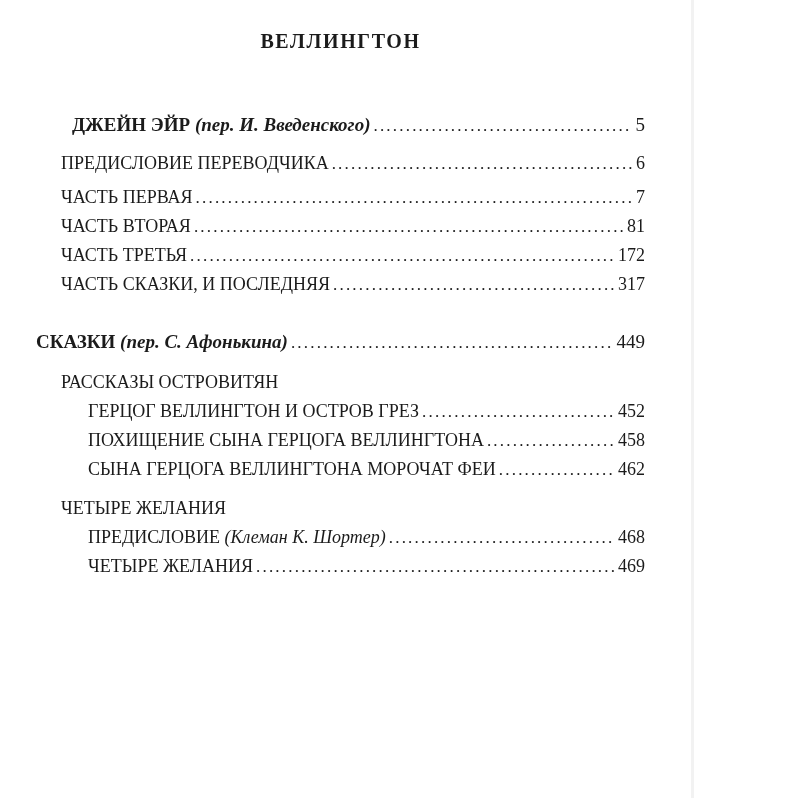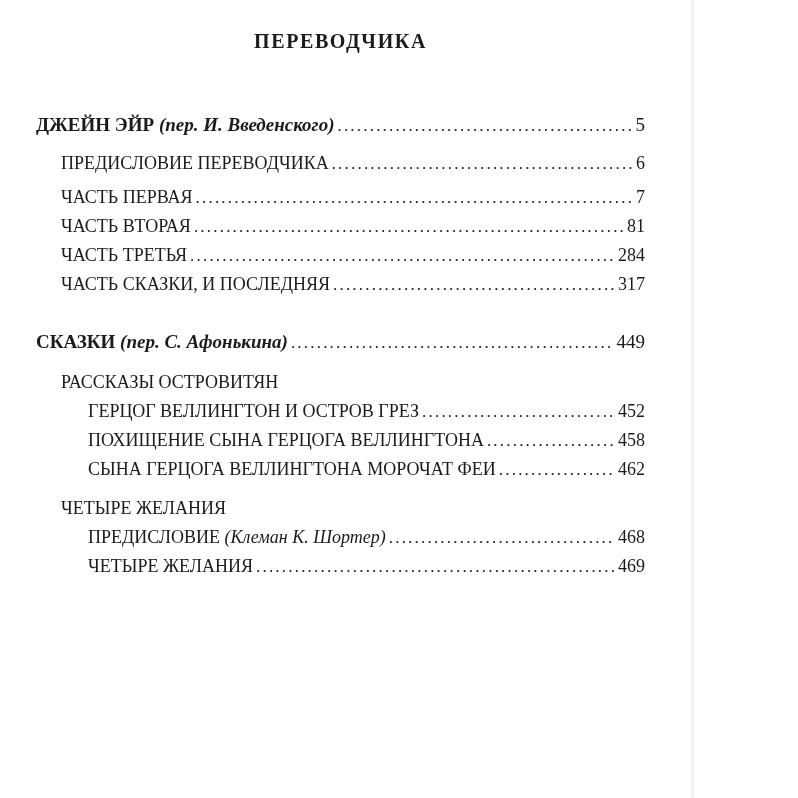--- a/index.html
+++ b/index.html
@@ -29,21 +29,21 @@
   .row {
     display: flex;
     align-items: baseline;
     line-height: 29px;
     font-size: 18px;
     white-space: nowrap;
   }
   .row.bold { font-weight: bold; font-size: 19px; }
   .lvl1 { padding-left: 25px; }
   .lvl2 { padding-left: 52px; }
-  .mb9  { margin-bottom: 9px; }
+  .mb9  { margin-bottom: 9px; margin-left: 36px; }
   .mb11 { margin-bottom: 11px; }
   .mb5  { margin-bottom: 5px; }
   .mt28 { margin-top: 28px; }
   .mt10 { margin-top: 10px; }
   .note { font-style: italic; font-weight: normal; }
   .row.bold .note { font-weight: 600; }
   .leader {
     flex: 1 1 auto;
     overflow: hidden;
     white-space: nowrap;
@@ -66,21 +66,21 @@
   .row.bold .pagenum { font-size: 19px; }
 </style>
 </head>
 <body>
 
 <div class="page">
   <div class="edge-line"></div>
 
   <div class="content">
 
-    <div class="toc-title">ПЕРЕВОДЧИКА</div>
+    <div class="toc-title">ВЕЛЛИНГТОН</div>
 
     <div class="row bold mb9">
       <span class="label"><span>ДЖЕЙН ЭЙР</span><span class="note"> (пер. И. Введенского)</span></span>
       <span class="leader"></span>
       <span class="pagenum">5</span>
     </div>
 
     <div class="row lvl1 mb5">
       <span class="label">ПРЕДИСЛОВИЕ ПЕРЕВОДЧИКА</span>
       <span class="leader"></span>
@@ -95,21 +95,21 @@
 
     <div class="row lvl1">
       <span class="label">ЧАСТЬ ВТОРАЯ</span>
       <span class="leader"></span>
       <span class="pagenum">81</span>
     </div>
 
     <div class="row lvl1">
       <span class="label">ЧАСТЬ ТРЕТЬЯ</span>
       <span class="leader"></span>
-      <span class="pagenum">284</span>
+      <span class="pagenum">172</span>
     </div>
 
 
     <div class="row lvl1">
       <span class="label">ЧАСТЬ СКАЗКИ, И ПОСЛЕДНЯЯ</span>
       <span class="leader"></span>
       <span class="pagenum">317</span>
     </div>
 
     <div class="row bold mt28 mb11">

